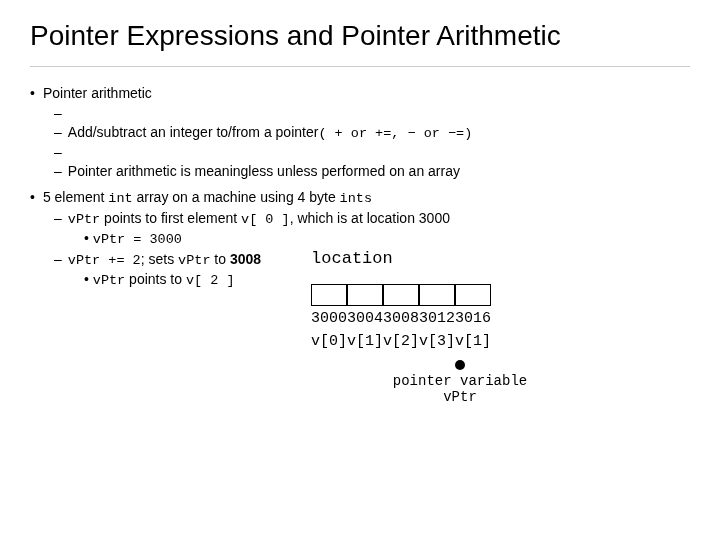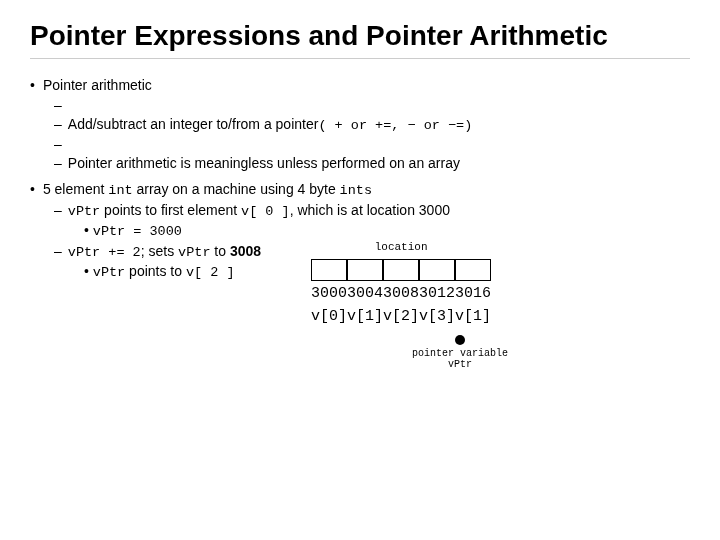--- a/index.html
+++ b/index.html
@@ -6,25 +6,25 @@
     body {
       width: 720px;
       height: 540px;
       background: #ffffff;
       font-family: Arial, Helvetica, sans-serif;
       overflow: hidden;
       padding: 20px 30px;
     }
     h1 {
       font-size: 28px;
-      font-weight: bold;
+      font-weight: normal;
       color: #000;
       margin-bottom: 18px;
       border-bottom: 1px solid #ccc;
-      padding-bottom: 6px;
+      padding-bottom: 14px;
     }
     .content {
       font-size: 14px;
       color: #000;
     }
     .bullet-section {
       margin-bottom: 10px;
     }
     .bullet-main {
       display: flex;
@@ -56,24 +56,23 @@
       margin-left: 30px;
       margin-top: 2px;
       margin-bottom: 2px;
     }
     .diagram-right {
       margin-left: 60px;
       font-family: 'Courier New', Courier, monospace;
       font-size: 12px;
     }
     .diagram-label {
-      font-size: 11px;
+      font-size: 17px;
       color: #000;
-      margin-bottom: 6px;
-      text-align: center;
+      margin-bottom: 16px;
     }
     .diagram-cells {
       display: flex;
       align-items: center;
       gap: 0;
       margin-bottom: 4px;
     }
     .cell {
       width: 36px;
       height: 22px;
@@ -101,21 +100,21 @@
       align-items: center;
     }
     .pointer-dot {
       width: 10px;
       height: 10px;
       background: #000;
       border-radius: 50%;
       margin-bottom: 3px;
     }
     .pointer-label {
-      font-size: 10px;
+      font-size: 14px;
       font-family: 'Courier New', Courier, monospace;
       text-align: right;
     }
   </style>
 </head>
 <body>
 
 <h1>Pointer Expressions and Pointer Arithmetic</h1>
 
 <div class="content">

